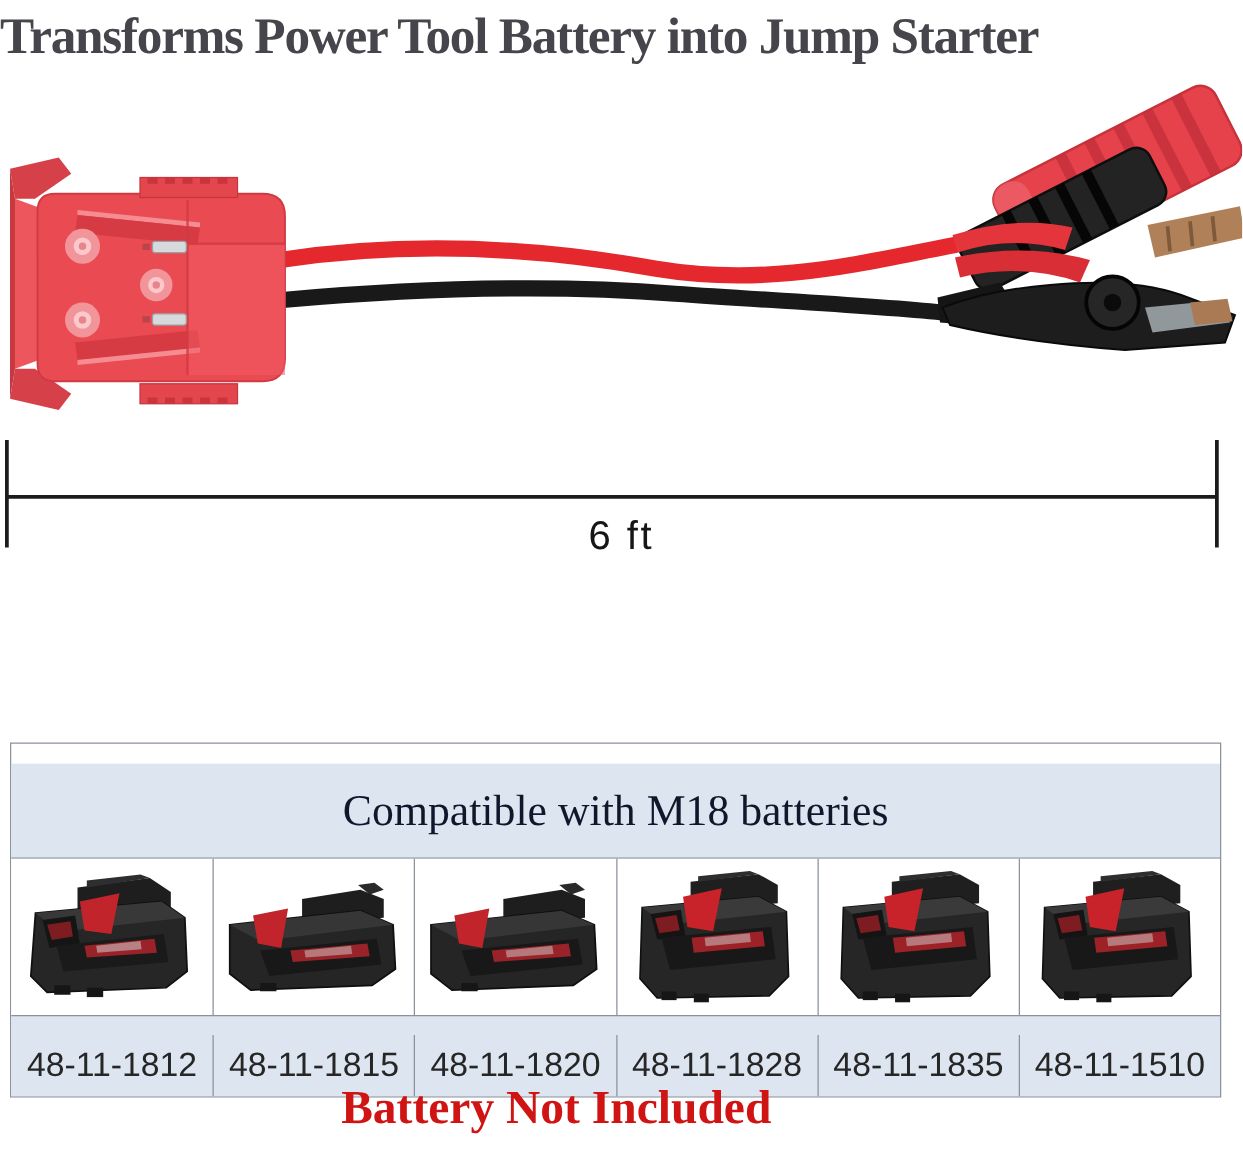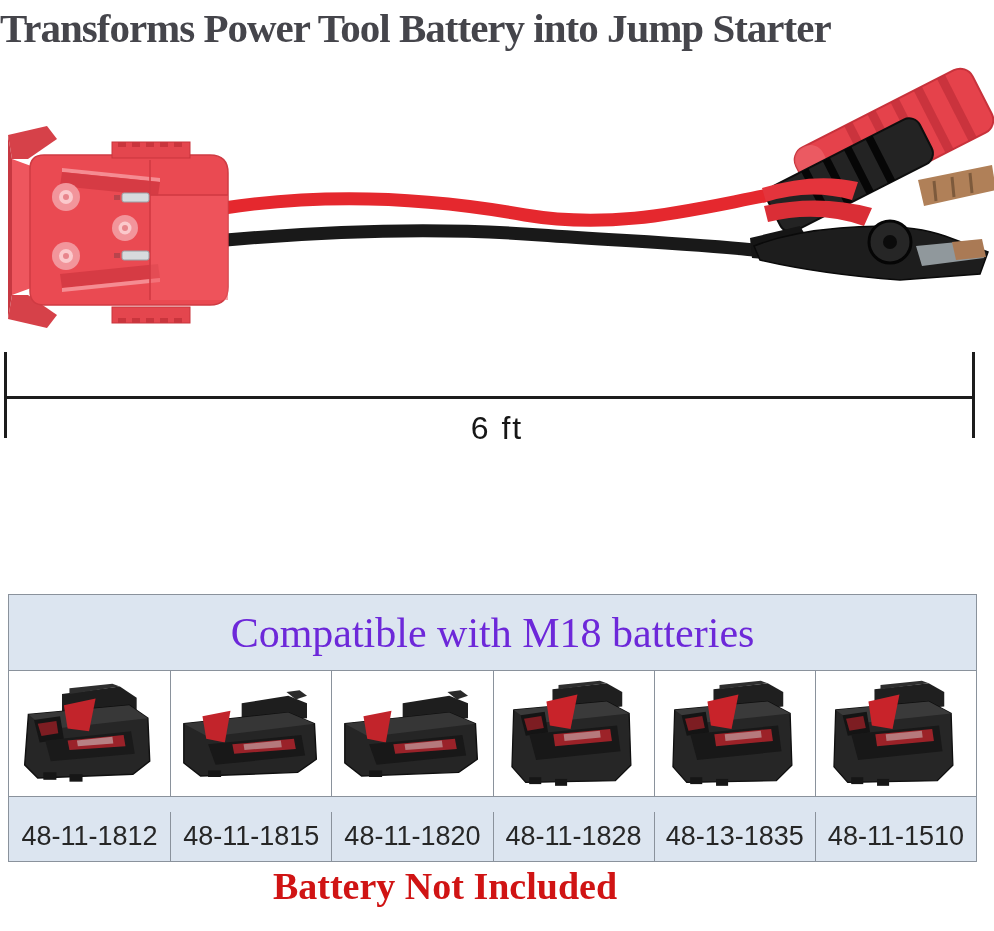--- a/index.html
+++ b/index.html
@@ -23,21 +23,21 @@
     font-family:"Liberation Sans", sans-serif;font-size:32px;color:#161616;letter-spacing:2px;
   }
   
   .tbl{
     position:absolute;left:8px;top:594px;width:969px;border:1px solid #8a929c;
     box-sizing:border-box;background:#fff;
   }
   .tbl-header{
     height:75px;background:#dce5f0;border-bottom:1px solid #8a929c;
     display:flex;align-items:center;justify-content:center;
-    font-size:42px;color:#6d28d9;
+    font-size:35px;color:#0f172a;margin-top:16px;
   }
   .tbl-batteries{display:grid;grid-template-columns:repeat(6,1fr);height:125px;background:#ffffff;}
   .bcell{display:flex;align-items:flex-end;justify-content:center;padding-bottom:5px;overflow:hidden;}
   .bcell + .bcell{border-left:1px solid #8a929c;}
   .bcell svg{width:150px;height:112px;display:block;}
   .tbl-parts{
     display:grid;grid-template-columns:repeat(6,1fr);height:64px;background:#dce5f0;
     border-top:1px solid #8a929c;
   }
   .pcell{
@@ -219,20 +219,20 @@
         <svg viewBox="0 0 160 130">
             <use href="#b-xl"></use>
           </svg>
       </div>
     </div>
     <div class="tbl-parts">
       <div class="pcell">48-11-1812</div>
       <div class="pcell">48-11-1815</div>
       <div class="pcell">48-11-1820</div>
       <div class="pcell">48-11-1828</div>
-      <div class="pcell">48-13-1835</div>
+      <div class="pcell">48-11-1835</div>
       <div class="pcell">48-11-1510</div>
     </div>
   </div>
 
   <div class="note">Battery Not Included</div>
 
 </div>
 
 </body></html>

